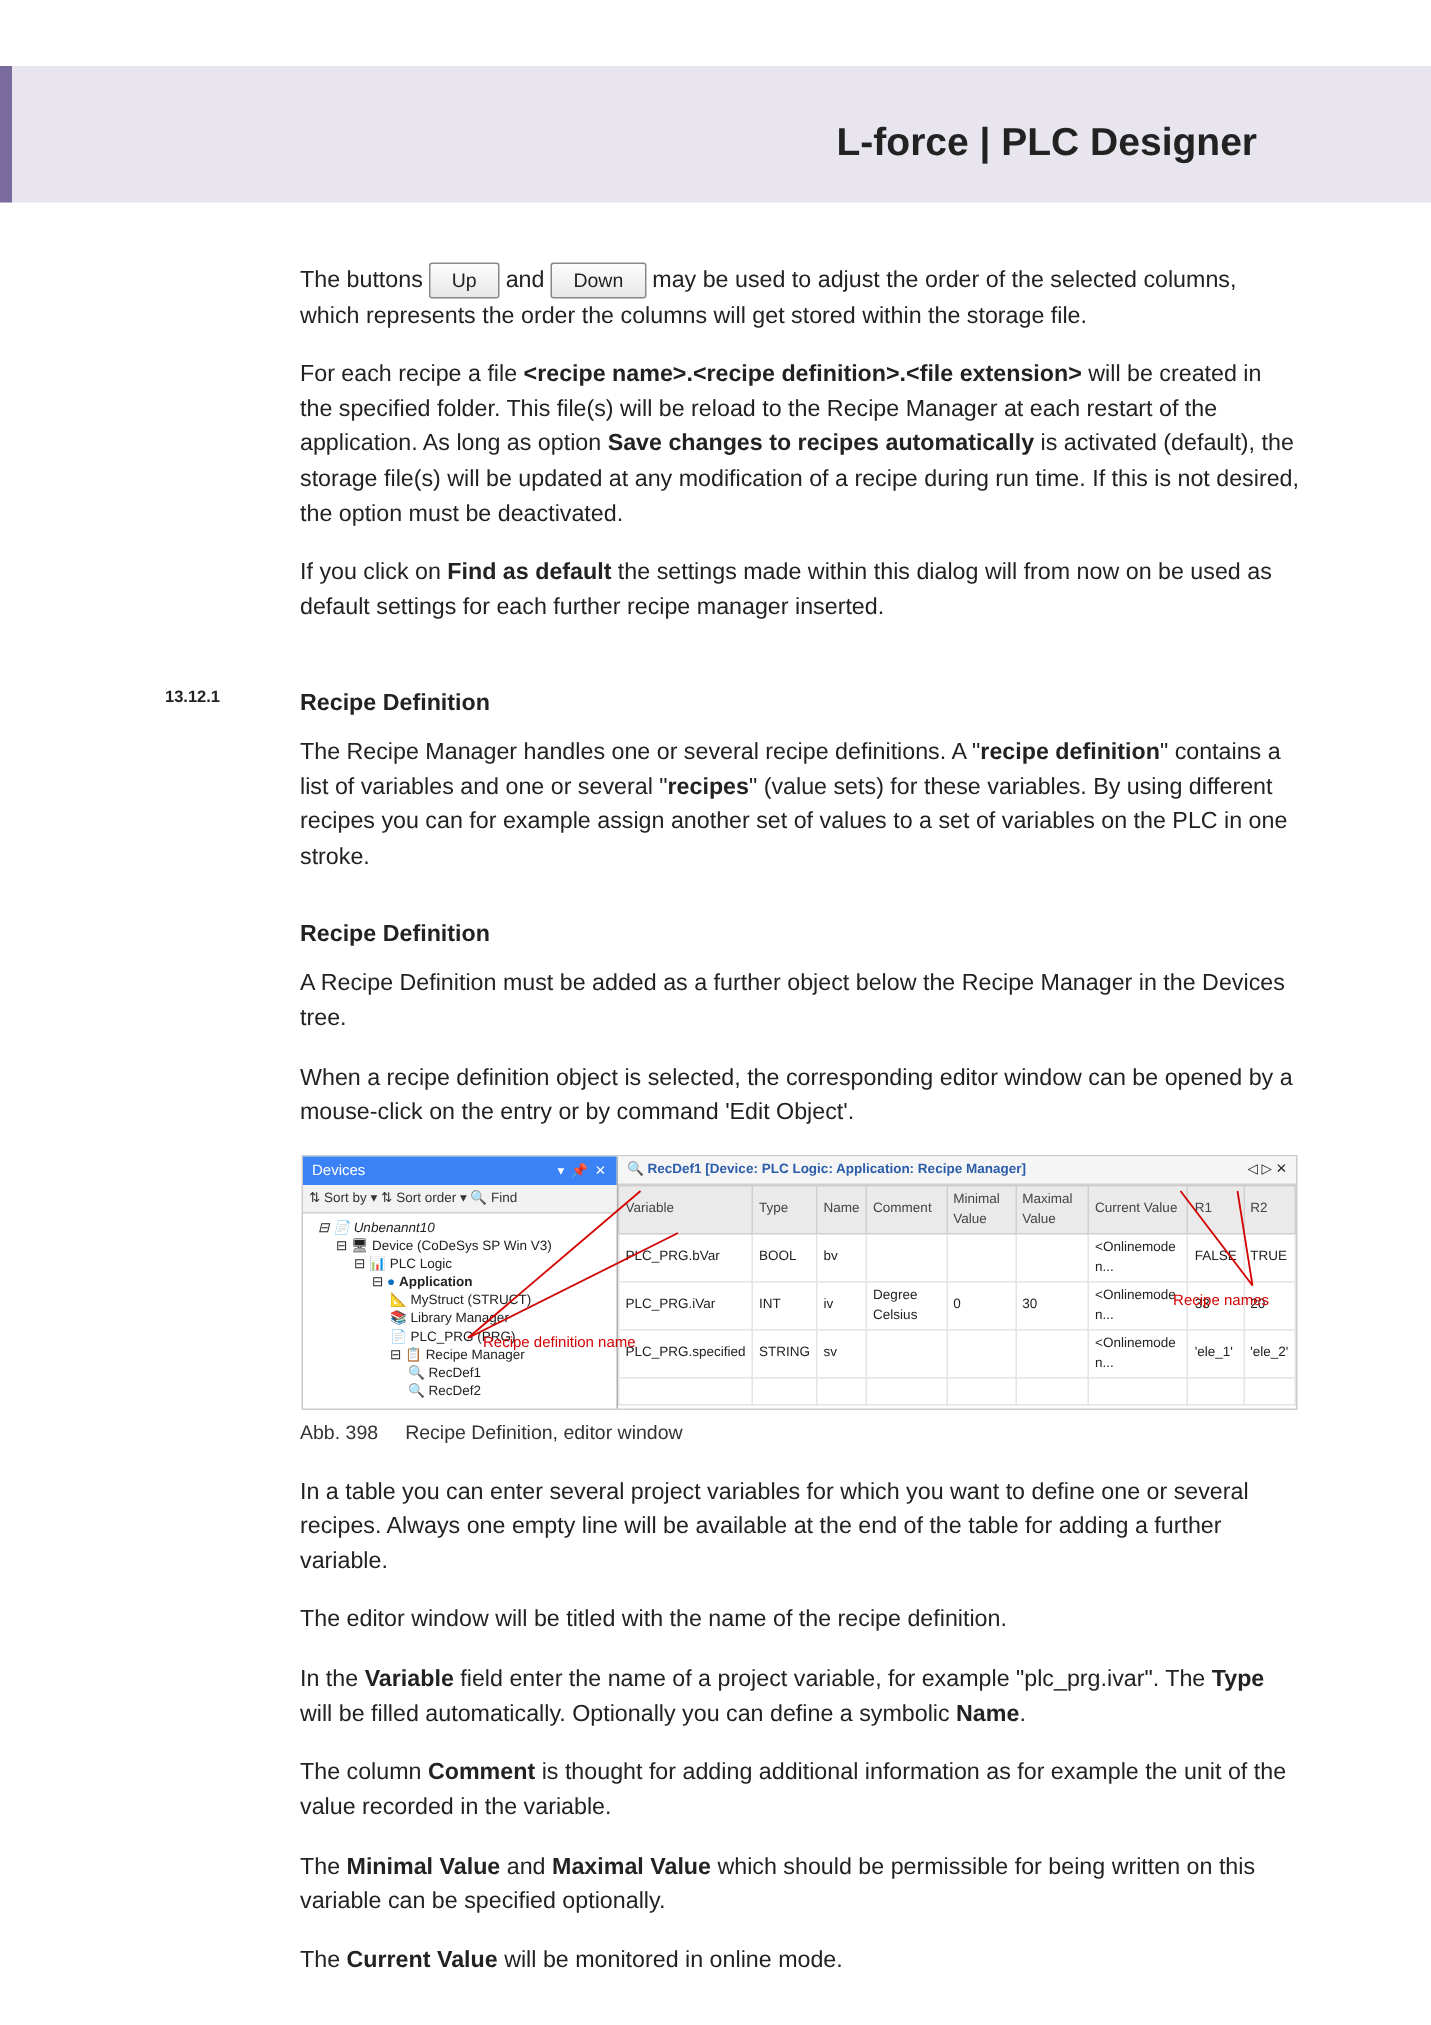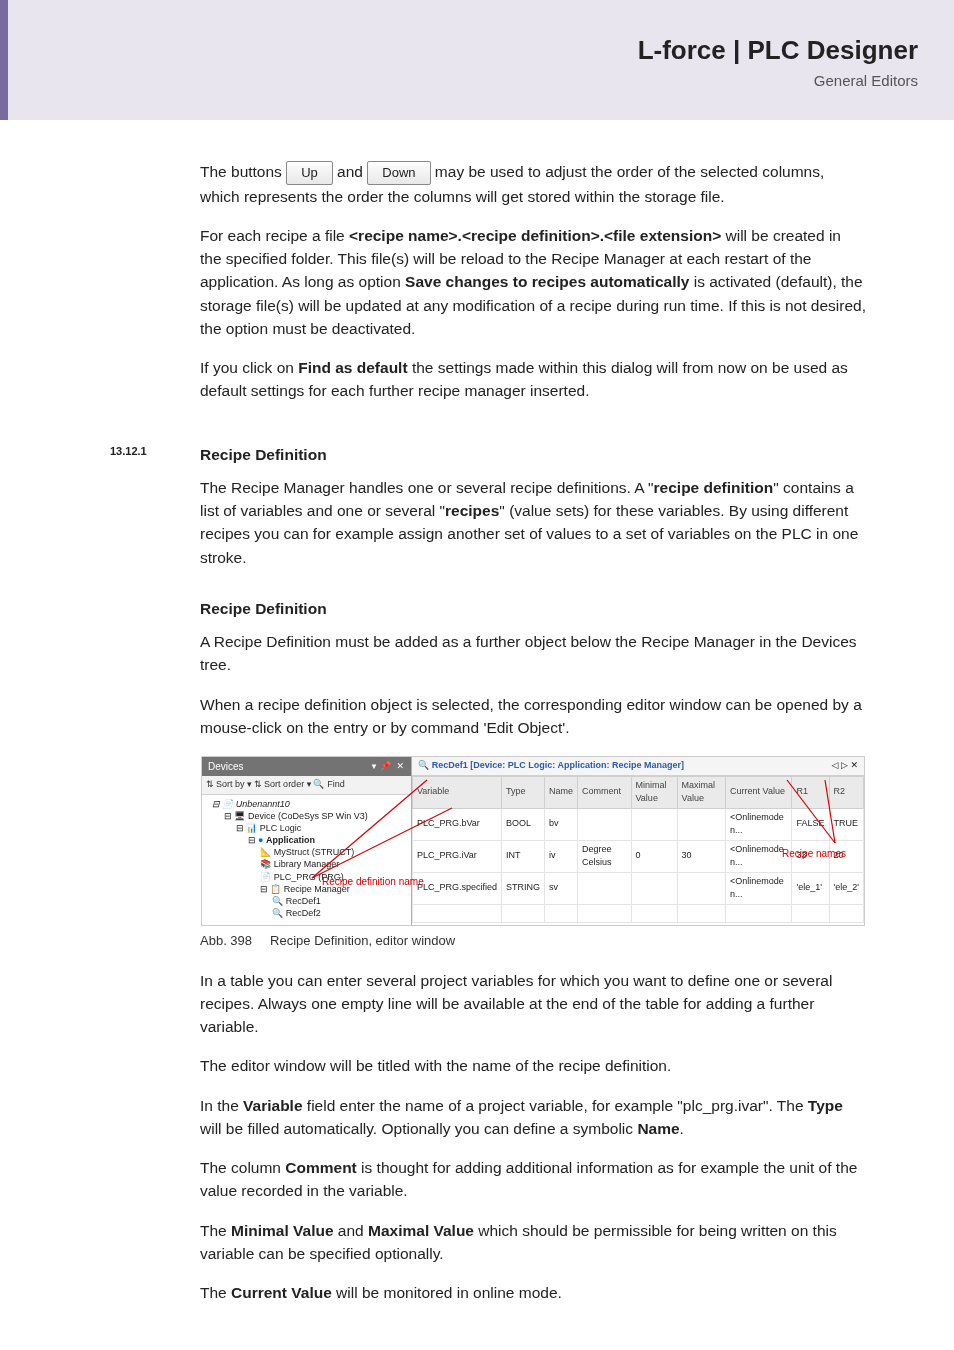--- a/index.html
+++ b/index.html
@@ -5,24 +5,25 @@
   * { box-sizing: border-box; }
   body {
     margin: 0;
     font-family: "Segoe UI", Arial, sans-serif;
     background: #fff;
     width: 954px;
     color: #333;
   }
   .top-bar {
     background: #e8e5ee;
-    height: 120px;
-    padding: 20px 36px 10px 0;
+    height: 91px;
+    padding: 20px 116px 10px 0;
     text-align: right;
     position: relative;
+    margin-top: 44px;
   }
   .top-bar::before {
     content: "";
     position: absolute;
     left: 0;
     top: 0;
     width: 8px;
     height: 100%;
     background: #7a6b9e;
   }
@@ -89,21 +90,21 @@
     display: flex;
     font-size: 9px;
     font-family: Verdana, Arial, sans-serif;
     border: 1px solid #ccc;
   }
   .devices-panel {
     width: 210px;
     border-right: 1px solid #b0b0b0;
   }
   .devices-title {
-    background: #737373;
+    background: #3b82f6;
     color: #fff;
     font-size: 10px;
     padding: 2px 6px;
     display: flex;
     justify-content: space-between;
     align-items: center;
   }
   .devices-toolbar {
     background: #f2f2f2;
     padding: 2px 4px;
@@ -164,21 +165,20 @@
     font-size: 10px;
     position: absolute;
   }
   .mini-icons { color:#fff; font-size:9px; letter-spacing:1px; }
 </style>
 </head>
 <body>
 
 <div class="top-bar">
   <div class="title">L-force | PLC Designer</div>
-  <div class="subtitle">General Editors</div>
 </div>
 
 <div class="content">
   <p>
     <span>The buttons </span>
     <span class="btn">Up</span>
     <span>and </span>
     <span class="btn">Down</span>
     <span>may be used to adjust the order of the selected columns, which represents the order the columns will get stored within the storage file.</span>
   </p>

